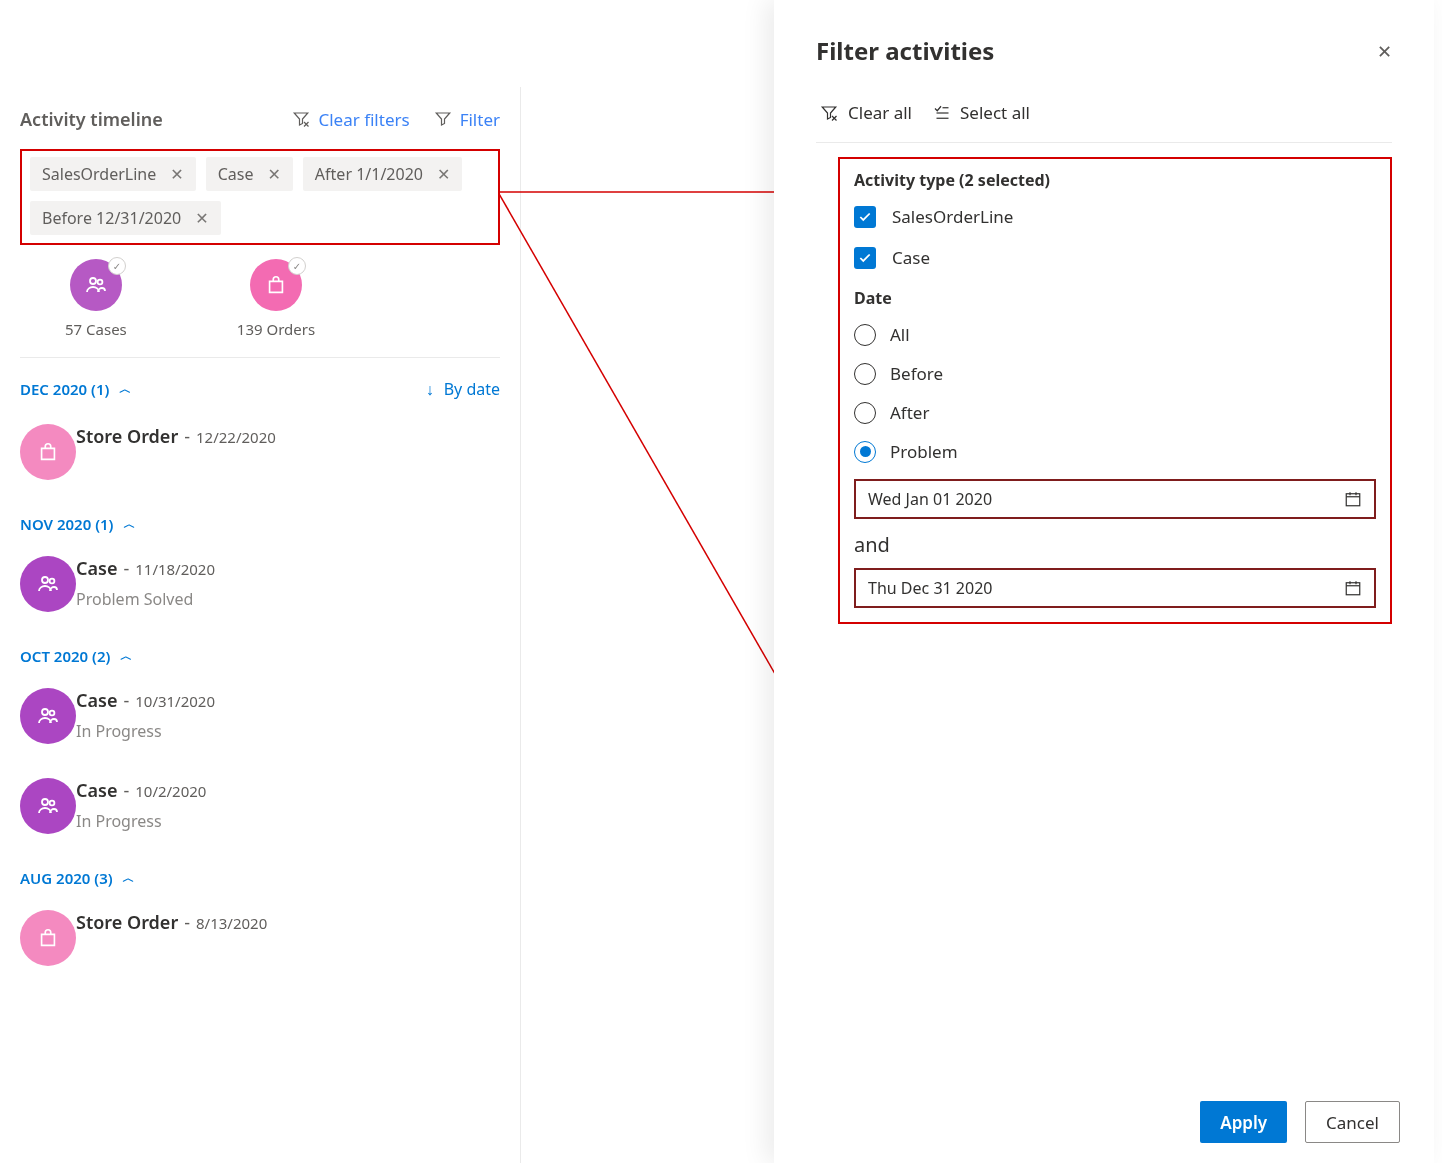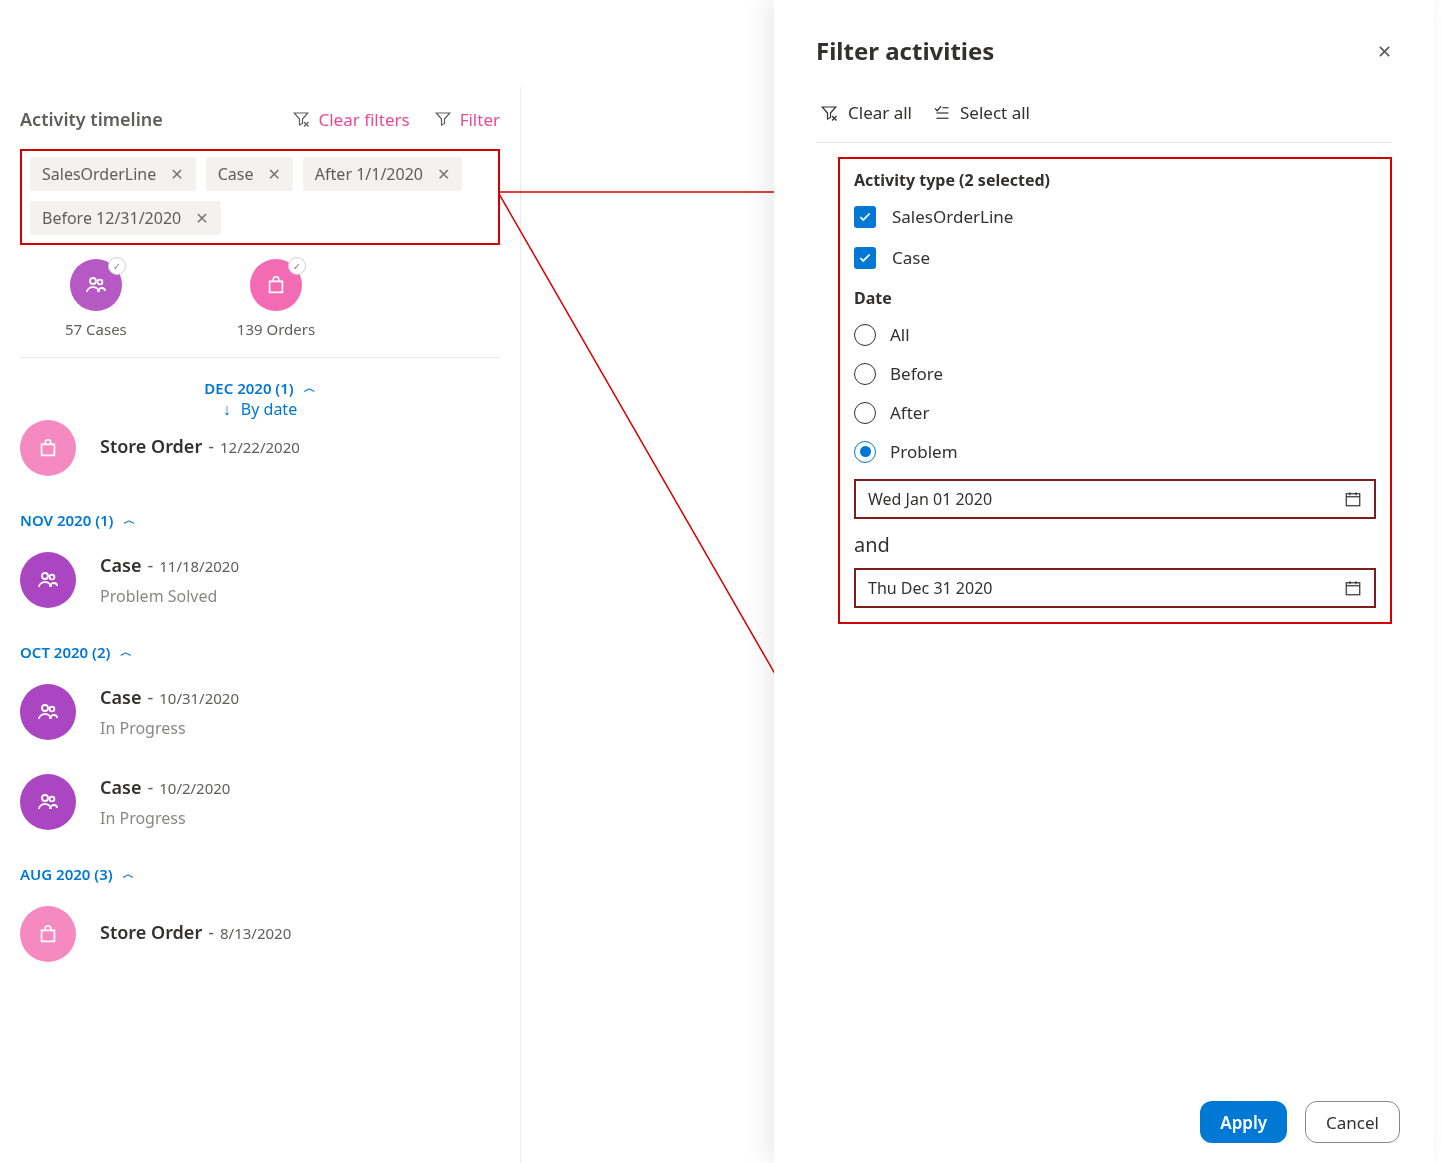--- a/index.html
+++ b/index.html
@@ -33,21 +33,21 @@
   .left-title {
     font-size: 18px;
     font-weight: 600;
     color: #605E5C;
   }
   .left-actions { display: flex; gap: 24px; }
   .left-action {
     display: inline-flex;
     align-items: center;
     gap: 8px;
-    color: #ec4899;
+    color: #3b82f6;
     font-size: 17px;
     cursor: pointer;
   }
 
   
   .chips-box {
     border: 2px solid #d40000;
     padding: 6px 8px 8px 8px;
     display: flex;
     flex-wrap: wrap;
@@ -86,28 +86,28 @@
     background: #fff; border: 1px solid #d2d0ce;
     display: flex; align-items: center; justify-content: center;
     font-size: 10px; color: #8a8886;
   }
   .summary-label { color: #605E5C; font-size: 15px; }
 
   .divider { border-top: 1px solid #eaeaea; margin: 18px 0 20px 0; }
 
   .group-hdr-row {
     display: flex; justify-content: space-between; align-items: center;
-    flex-direction: column;
+    margin-bottom: 24px;
   }
   .group-hdr { color: #0078d4; font-size: 15px; font-weight: 600; display: inline-flex; align-items: center; gap: 10px; cursor: pointer; }
   .group-hdr.only { margin-bottom: 22px; }
   .chev { font-size: 12px; }
   .by-date { color: #0078d4; font-size: 16px; display: inline-flex; align-items: center; gap: 10px; cursor: pointer; }
 
-  .item-row { display: flex; align-items: center; gap: 24px; margin-bottom: 34px; }
+  .item-row { display: flex; align-items: flex-start; margin-bottom: 34px; }
   .item-icon {
     width: 56px; height: 56px; border-radius: 50%;
     display: flex; align-items: center; justify-content: center;
     flex-shrink: 0;
   }
   .item-icon.purple-s { background: #ab46c2; }
   .item-icon.pink-l { background: #f48ac0; }
   .item-meta .title-line { display: inline-flex; align-items: baseline; gap: 6px; margin-bottom: 4px; }
   .item-meta .t { font-size: 18px; font-weight: 600; color: #323130; }
   .item-meta .sep { color: #605E5C; font-size: 18px; }
@@ -167,21 +167,21 @@
   .and-label { font-size: 20px; margin-top: 12px; }
 
   
   .footer {
     position: absolute; bottom: 0; right: 0;
     width: 660px;
     padding: 0 42px 20px 0;
     display: flex; justify-content: flex-end; gap: 18px;
   }
   .btn {
-    height: 42px; padding: 0 20px; font-size: 17px; border-radius: 12px;
+    height: 42px; padding: 0 20px; font-size: 17px; border-radius: 2px;
     display: inline-flex; align-items: center; cursor: pointer;
   }
   .btn.primary { background: #0078d4; color: #fff; font-weight: 600; }
   .btn.secondary { background: #fff; border: 1px solid #8a8886; }
 
   
   .connector {
     position: absolute;
     left: 498px; top: 150px;
     width: 302px; height: 560px;

